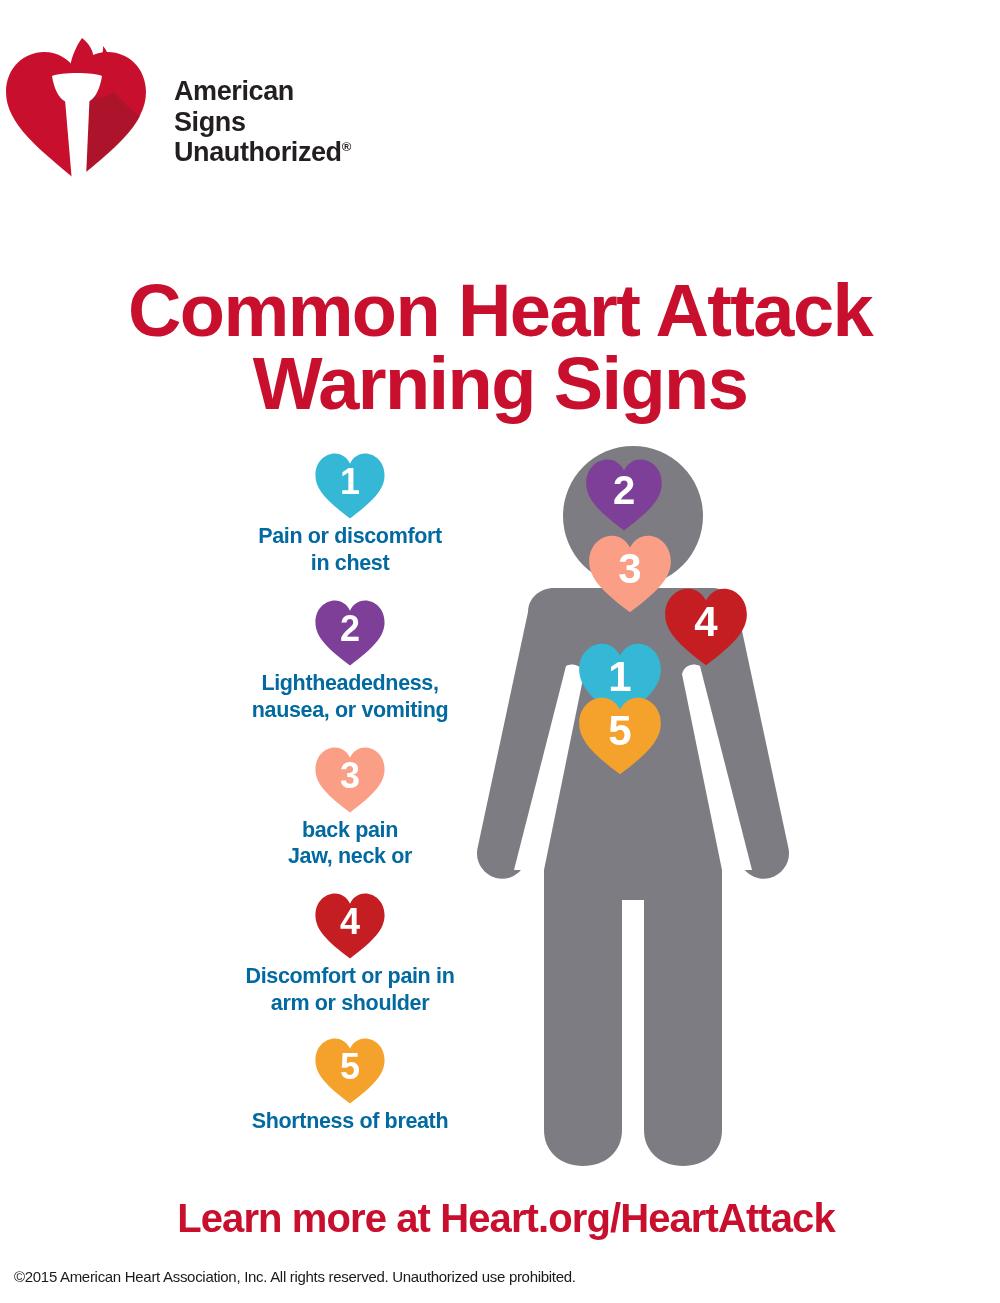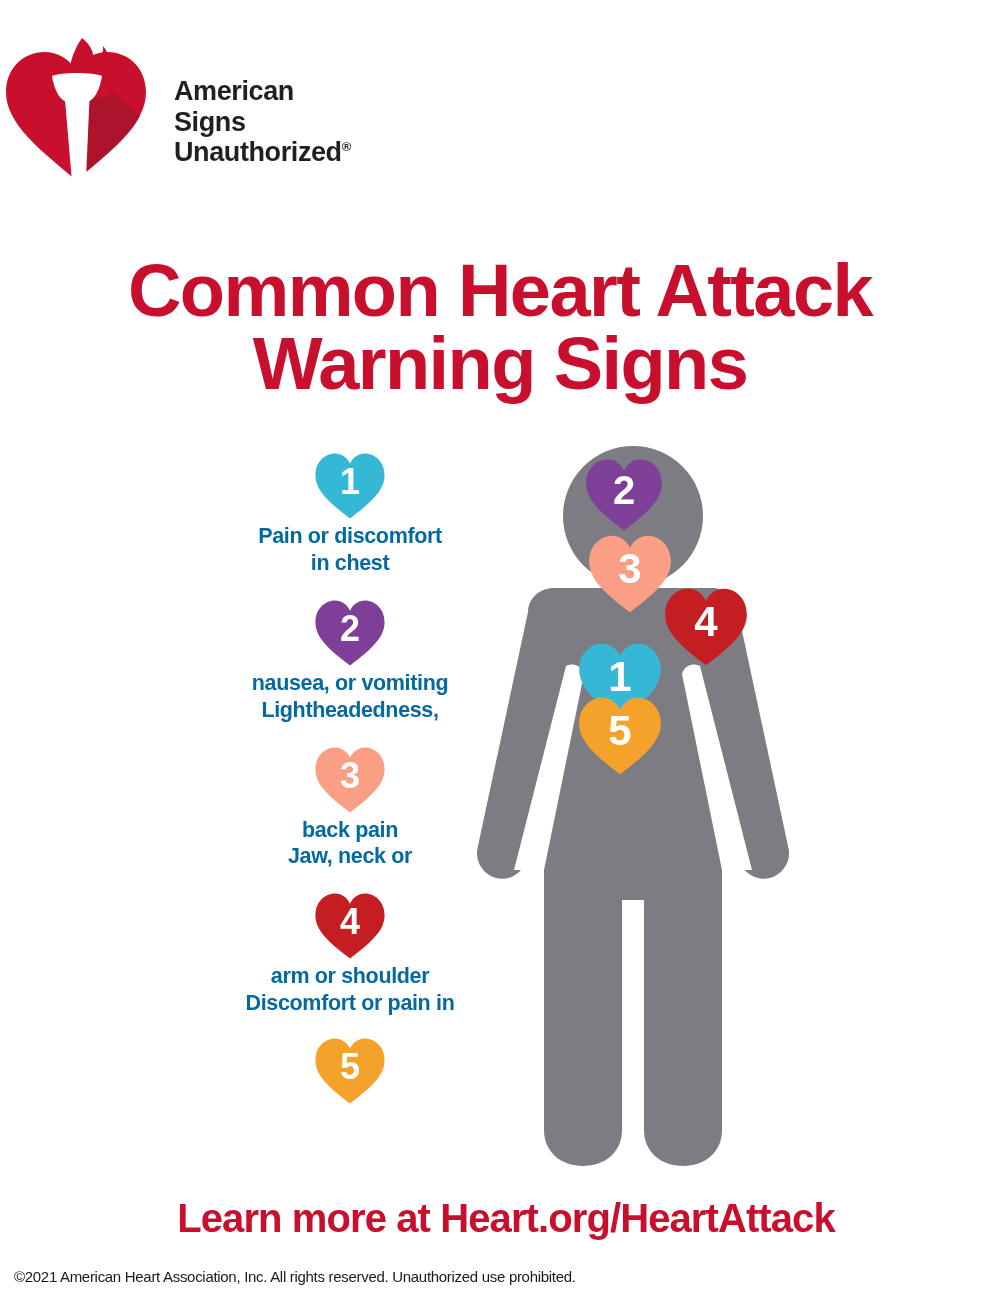--- a/index.html
+++ b/index.html
@@ -51,21 +51,21 @@
   .logo-wordmark .reg {
     font-size: 13px;
     vertical-align: super;
     font-weight: bold;
   }
 
   
   .title {
     position: absolute;
     left: 0;
-    top: 204px;
+    top: 224px;
     width: 1000px;
     text-align: center;
     color: #C8102E;
     font-family: "Liberation Sans", sans-serif;
     font-weight: bold;
     font-size: 74px;
     line-height: 0.99;
     letter-spacing: -1.6px;
   }
   .title .l2 { display: block; }
@@ -217,22 +217,22 @@
   </div>
 
   <div class="legend-item i2">
     <div class="legend-heart">
       <svg viewBox="0 0 100 94" xmlns="http://www.w3.org/2000/svg">
         <path d="M50 92 C 18 68, 2 52, 2 32 C 2 14, 15 2, 29 2 C 39 2, 46 8, 50 16 C 54 8, 61 2, 71 2 C 85 2, 98 14, 98 32 C 98 52, 82 68, 50 92 Z" fill="#7D3F98"></path>
       </svg>
       <div class="heart-num">2</div>
     </div>
     <div class="legend-label">
+      <div>Lightheadedness,</div>
       <div>nausea, or vomiting</div>
-      <div>Lightheadedness,</div>
     </div>
   </div>
 
   <div class="legend-item i3">
     <div class="legend-heart">
       <svg viewBox="0 0 100 94" xmlns="http://www.w3.org/2000/svg">
         <path d="M50 92 C 18 68, 2 52, 2 32 C 2 14, 15 2, 29 2 C 39 2, 46 8, 50 16 C 54 8, 61 2, 71 2 C 85 2, 98 14, 98 32 C 98 52, 82 68, 50 92 Z" fill="#FA9E85"></path>
       </svg>
       <div class="heart-num">3</div>
     </div>
@@ -243,31 +243,34 @@
   </div>
 
   <div class="legend-item i4">
     <div class="legend-heart">
       <svg viewBox="0 0 100 94" xmlns="http://www.w3.org/2000/svg">
         <path d="M50 92 C 18 68, 2 52, 2 32 C 2 14, 15 2, 29 2 C 39 2, 46 8, 50 16 C 54 8, 61 2, 71 2 C 85 2, 98 14, 98 32 C 98 52, 82 68, 50 92 Z" fill="#C41E22"></path>
       </svg>
       <div class="heart-num">4</div>
     </div>
     <div class="legend-label">
+      <div>Discomfort or pain in</div>
       <div>arm or shoulder</div>
-      <div>Discomfort or pain in</div>
     </div>
   </div>
 
   <div class="legend-item i5">
     <div class="legend-heart">
       <svg viewBox="0 0 100 94" xmlns="http://www.w3.org/2000/svg">
         <path d="M50 92 C 18 68, 2 52, 2 32 C 2 14, 15 2, 29 2 C 39 2, 46 8, 50 16 C 54 8, 61 2, 71 2 C 85 2, 98 14, 98 32 C 98 52, 82 68, 50 92 Z" fill="#F5A22D"></path>
       </svg>
       <div class="heart-num">5</div>
+    </div>
+    <div class="legend-label">
+      <div>Shortness of breath</div>
     </div>
   </div>
 
 </div>
 
 <div class="figure">
   <svg viewBox="0 0 360 760" xmlns="http://www.w3.org/2000/svg">
     <g fill="#7C7C82">
 
       <circle cx="163" cy="86" r="70"></circle>
@@ -330,13 +333,13 @@
 
   <div class="body-heart bh-5">
     <svg viewBox="0 0 100 94" xmlns="http://www.w3.org/2000/svg">
       <path d="M50 92 C 18 68, 2 52, 2 32 C 2 14, 15 2, 29 2 C 39 2, 46 8, 50 16 C 54 8, 61 2, 71 2 C 85 2, 98 14, 98 32 C 98 52, 82 68, 50 92 Z" fill="#F5A22D"></path>
     </svg>
     <div class="heart-num">5</div>
   </div>
 </div>
 
 <div class="learn-more">Learn more at Heart.org/HeartAttack</div>
-<div class="copyright">©2021 American Heart Association, Inc. All rights reserved. Unauthorized use prohibited.</div>
+<div class="copyright">©2015 American Heart Association, Inc. All rights reserved. Unauthorized use prohibited.</div>
 
 </body></html>

